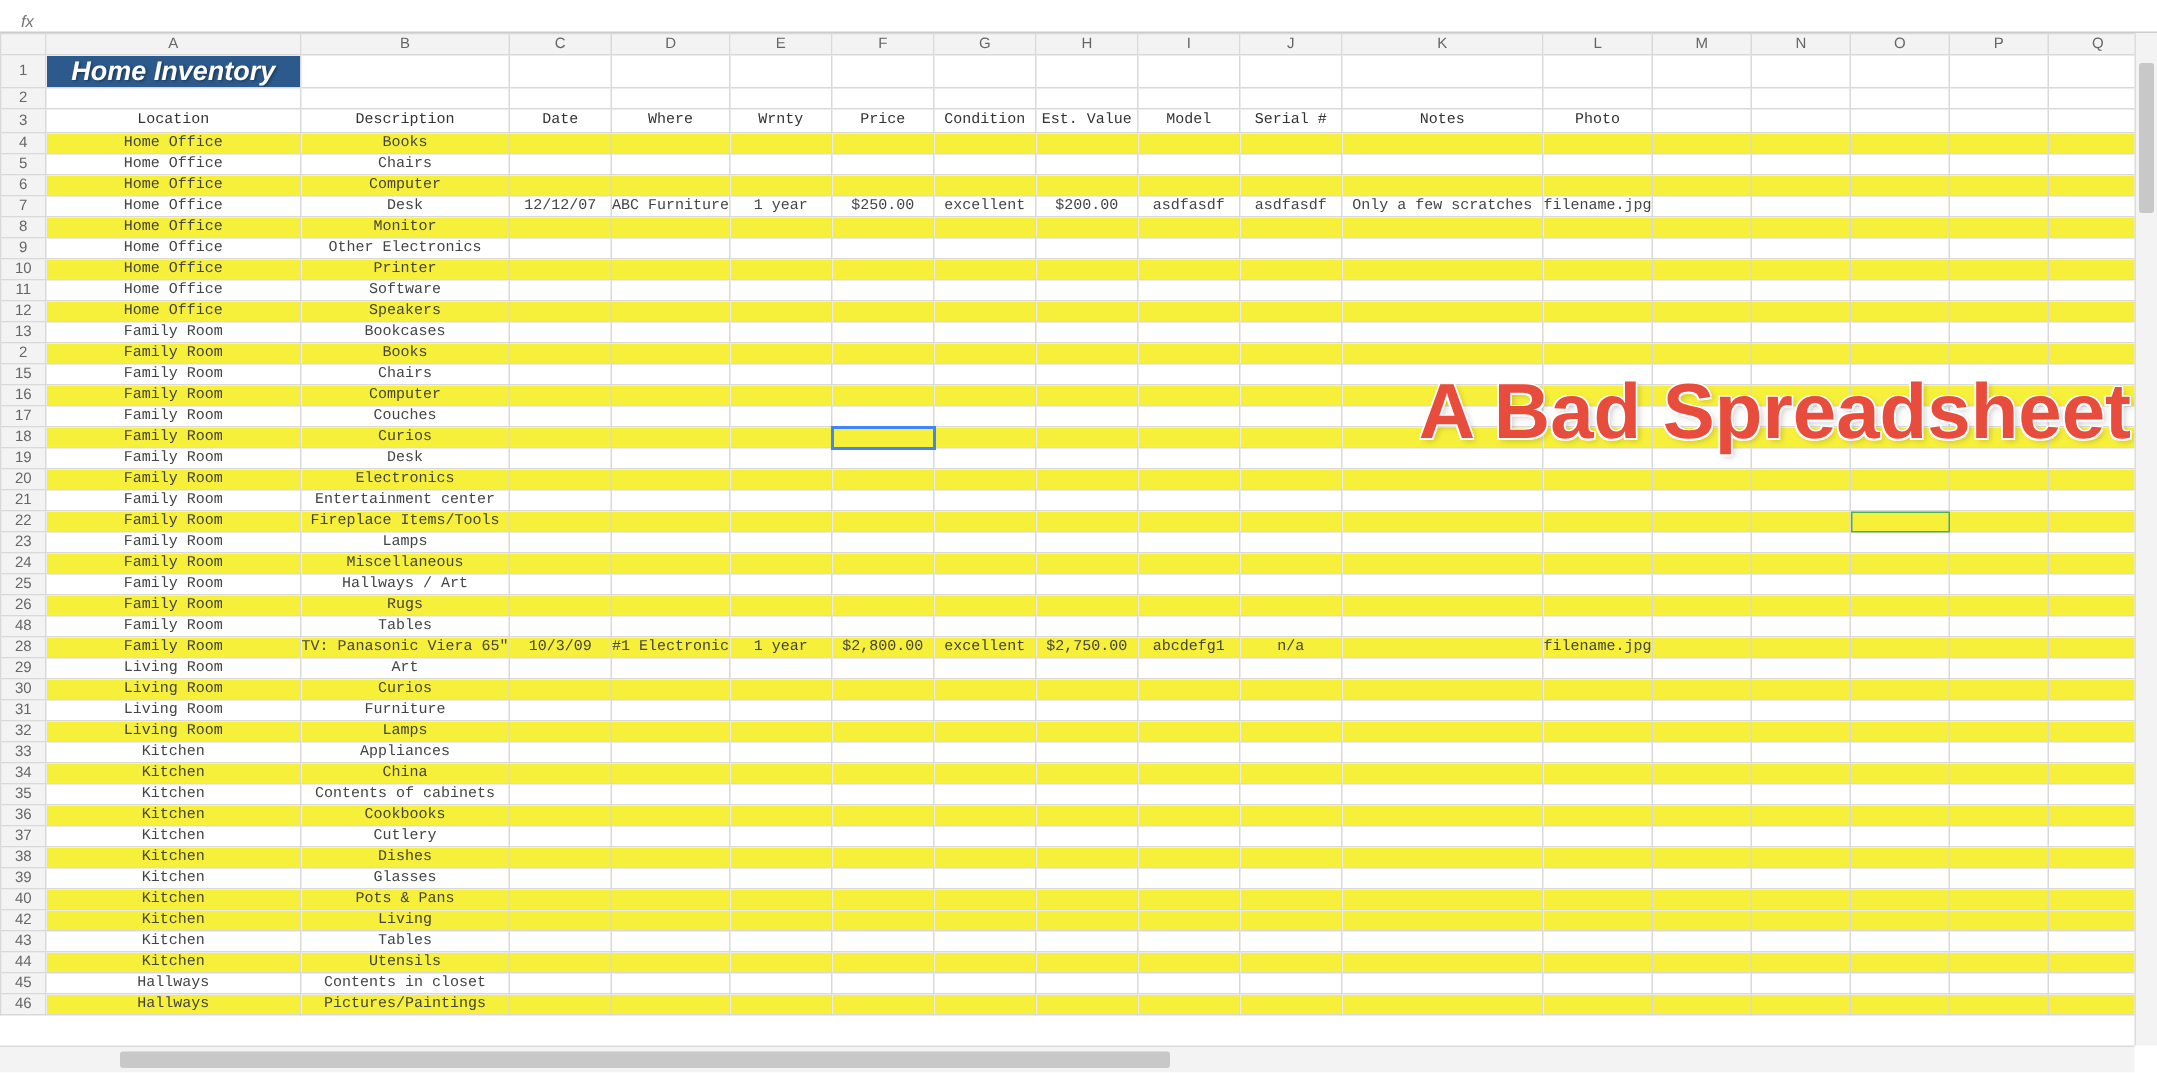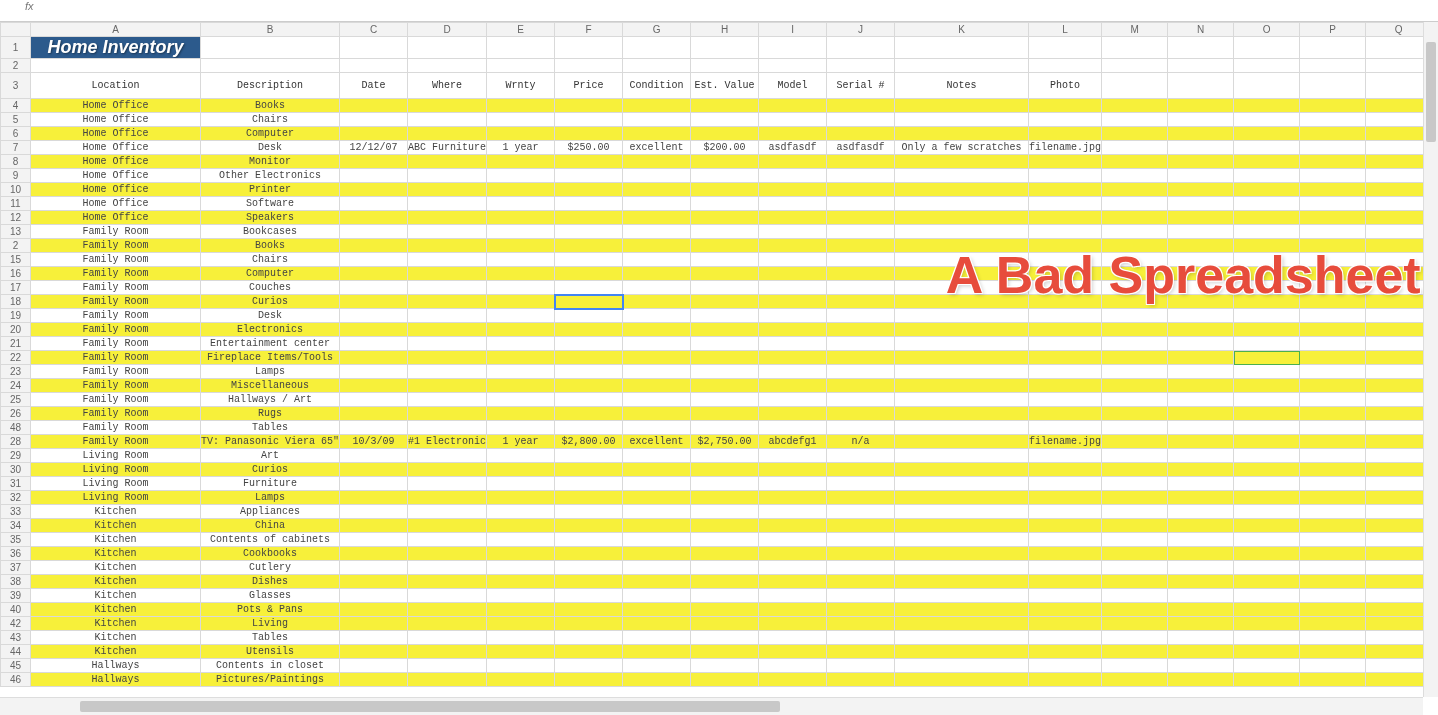--- a/index.html
+++ b/index.html
@@ -9,25 +9,25 @@
       color: #333;
       overflow: hidden;
       background: #fff;
       position: relative;
       width: 1438px;
       height: 715px;
     }
     .fx-bar {
       height: 22px;
       display: flex;
-      align-items: flex-start;
+      align-items: flex-end;
       border-bottom: 1px solid #ccc;
       font-size: 11px;
       color: #777;
-      padding-left: 25px;
+      padding-left: 14px;
       font-style: italic;
     }
     .sheet {
       position: relative;
       width: 100%;
       height: calc(100% - 22px - 18px);
       overflow: hidden;
     }
     table {
       border-collapse: collapse;
@@ -55,21 +55,21 @@
     th.corner { width: 30px; }
     th.rowhdr { width: 30px; height: 14px; }
     .col-A { width: 170px; }
     .col-B { width: 138px; }
     .col-C, .col-D, .col-E, .col-F, .col-G, .col-H, .col-I, .col-J { width: 68px; }
     .col-K { width: 134px; }
     .col-L { width: 66px; }
     .col-M, .col-N, .col-O, .col-P, .col-Q { width: 66px; }
     tr.r1 td { height: 16px; }
     tr.r2 td { height: 8px; }
-    tr.r3 td { height: 26px; }
+    tr.r3 td { height: 16px; }
     .title-cell {
       background: #2c5a8c;
       color: #fff;
       font-family: Arial, sans-serif;
       font-weight: bold;
       font-style: italic;
       font-size: 18px;
       text-align: center;
       text-shadow: 1px 1px 2px rgba(0,0,0,0.4);
     }

